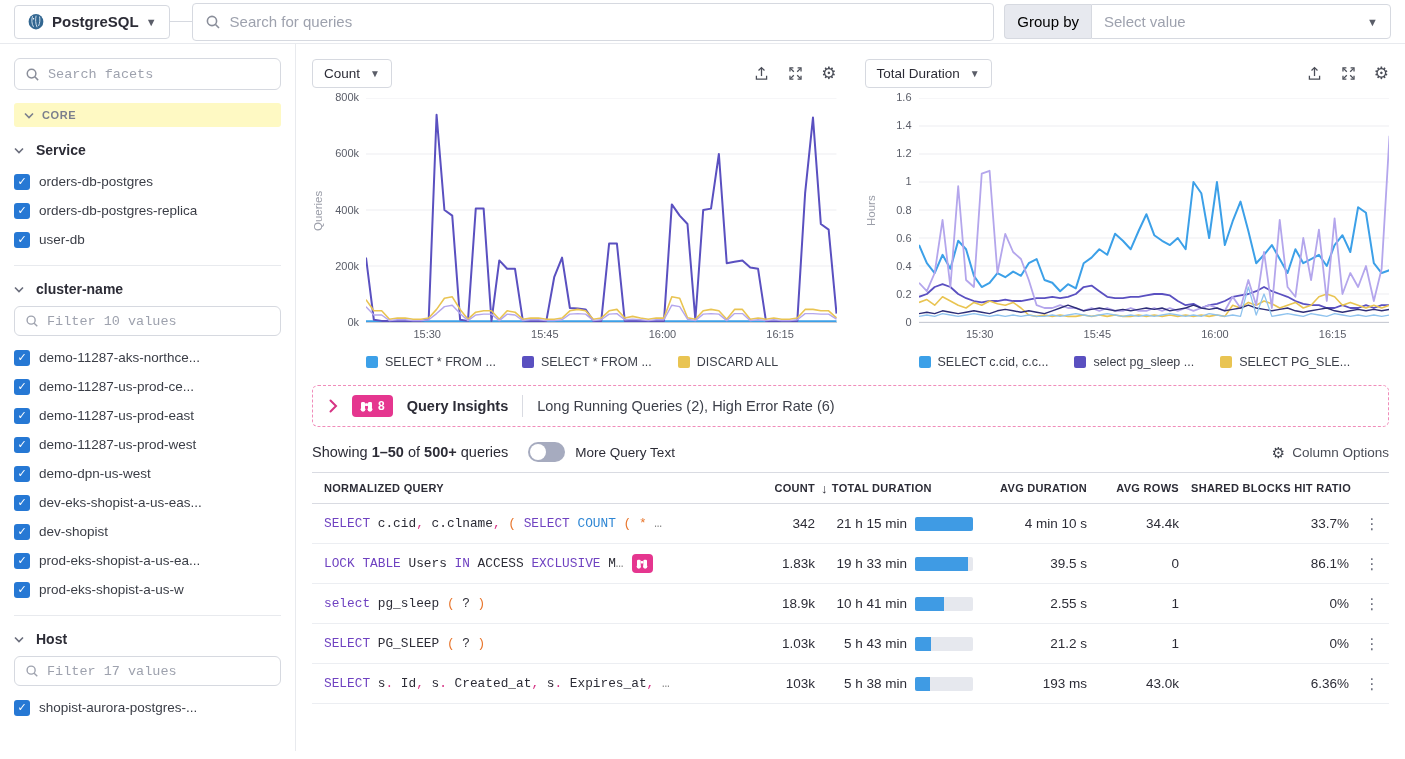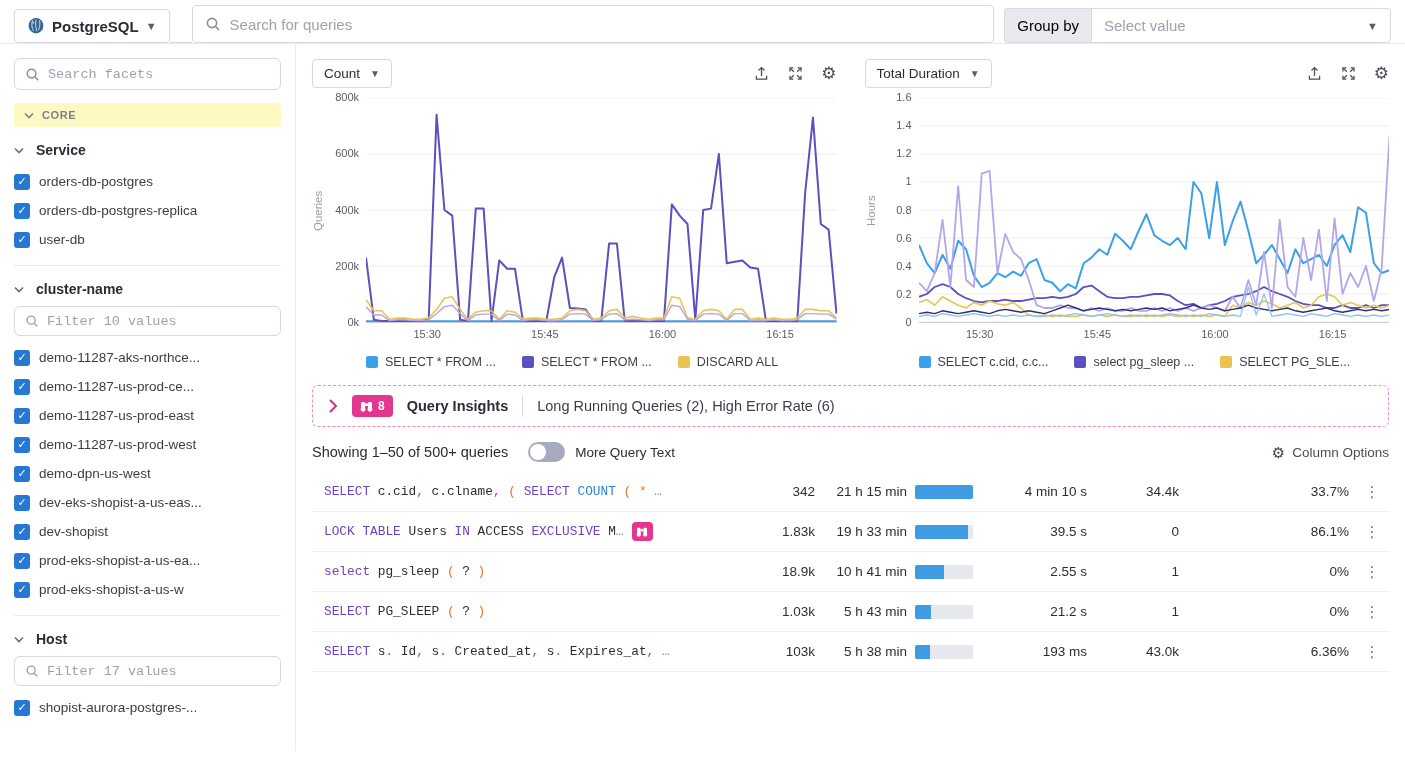--- a/index.html
+++ b/index.html
@@ -1,19 +1,19 @@
 <!DOCTYPE html>
 <html><head>
 <meta charset="utf-8">
 <style>
   * { margin:0; padding:0; box-sizing:border-box; }
   html,body { width:1405px; height:759px; overflow:hidden; background:#fff;
     font-family:"Liberation Sans","DejaVu Sans",sans-serif; color:#2c2c36; }
   
-  .topbar { height:44px; display:flex; align-items:flex-end; gap:0; padding:0 14px;
+  .topbar { height:44px; display:flex; align-items:center; gap:0; padding:0 14px;
     border-bottom:1px solid #e8eaee; }
   .src-btn { display:flex; align-items:center; gap:7px; border:1px solid #d6d9e0;
     border-radius:4px; padding:7px 12px; background:#fff; font-size:15px; font-weight:600;
     color:#2c2c36; cursor:pointer; }
   .src-btn .caret { color:#5a5d68; font-size:11px; }
   .connector { width:22px; height:1px; background:#d6d9e0; }
   .search-box { flex:1; display:flex; align-items:center; gap:9px; height:38px;
     border:1px solid #d6d9e0; border-radius:4px; padding:0 12px; background:#fff; }
   .search-box input { border:0; outline:0; flex:1; font-size:15px;
     font-family:inherit; color:#2c2c36; }
@@ -78,21 +78,21 @@
   .insights { margin-top:16px; border:1.5px dashed #f08cba; border-radius:6px;
     padding:9px 16px; display:flex; align-items:center; gap:14px; }
   .insights .chevron { display:flex; cursor:pointer; }
   .insight-pill { background:#e5368f; color:#fff; border-radius:4px; padding:4px 8px;
     display:flex; align-items:center; gap:5px; font-size:12px; font-weight:700; }
   .insights .title { font-weight:700; font-size:14.5px; }
   .insights .vdiv { width:1px; height:22px; background:#d9dbe2; }
   .insights .detail { font-size:14.5px; color:#3c3f49; }
   
   .table-bar { display:flex; align-items:center; gap:10px; margin:15px 0 10px 0; font-size:14.5px; }
-  .table-bar b { font-weight:400; }
+  .table-bar b { font-weight:700; }
   .toggle { width:37px; height:20px; border-radius:10px; background:#a6abbf; position:relative;
     margin-left:10px; cursor:pointer; flex-shrink:0; }
   .toggle::after { content:''; position:absolute; left:2px; top:2px; width:16px; height:16px;
     border-radius:50%; background:#fff; }
   .colopts { margin-left:auto; display:flex; align-items:center; gap:7px; color:#4a4d57;
     font-size:13.5px; cursor:pointer; }
   .colopts .gear-glyph { font-size:15px; color:#3c3f49; }
   
   .tbl { width:100%; }
   .thead, .trow { display:grid;
@@ -471,20 +471,32 @@
       </span>
       <span class="toggle"></span>
       <span style="font-size:13.5px;">More Query Text</span>
       <span class="colopts">
         <span class="gear-glyph">⚙</span>
         <span>Column Options</span>
       </span>
     </div>
 
     <div class="tbl">
+      <div class="thead" id="thead">
+          <div class="th q">NORMALIZED QUERY</div>
+          <div class="th ">COUNT</div>
+          <div class="th dur">
+            <span class="sort-arrow">↓</span>
+            <span>TOTAL DURATION</span>
+          </div>
+          <div class="th ">AVG DURATION</div>
+          <div class="th ">AVG ROWS</div>
+          <div class="th ">SHARED BLOCKS HIT RATIO</div>
+          <div class="th"></div>
+        </div>
       <div id="tbody">
           <div class="trow">
             <div class="td q">
               <span style="overflow:hidden;white-space:nowrap;"><span class="tok-kw">SELECT </span><span class="tok-id">c.cid</span><span class="tok-pu">, </span><span class="tok-id">c.clname</span><span class="tok-pu">, </span><span class="tok-or">( </span><span class="tok-kw">SELECT </span><span class="tok-fn">COUNT </span><span class="tok-or">( * </span><span class="tok-mu">…</span></span>
             </div>
      <div class="td">342</div>
      <div class="td dur">
               <span>21 h 15 min</span>
               <span class="bar-track">
                 <span class="bar-fill" style="width:100%;display:block;"></span>

